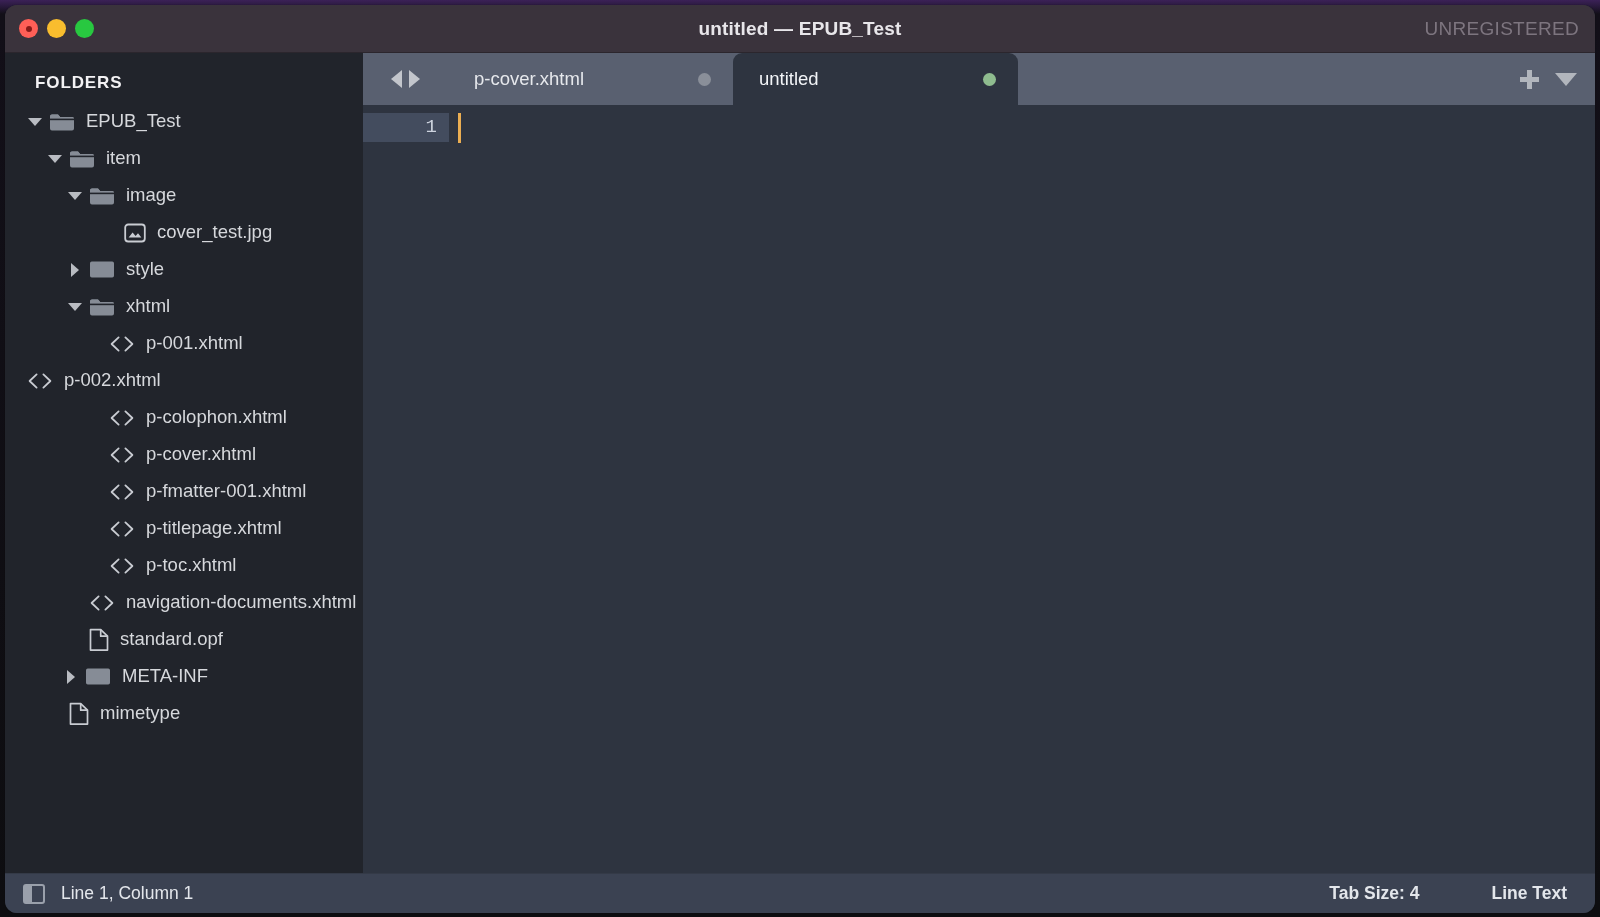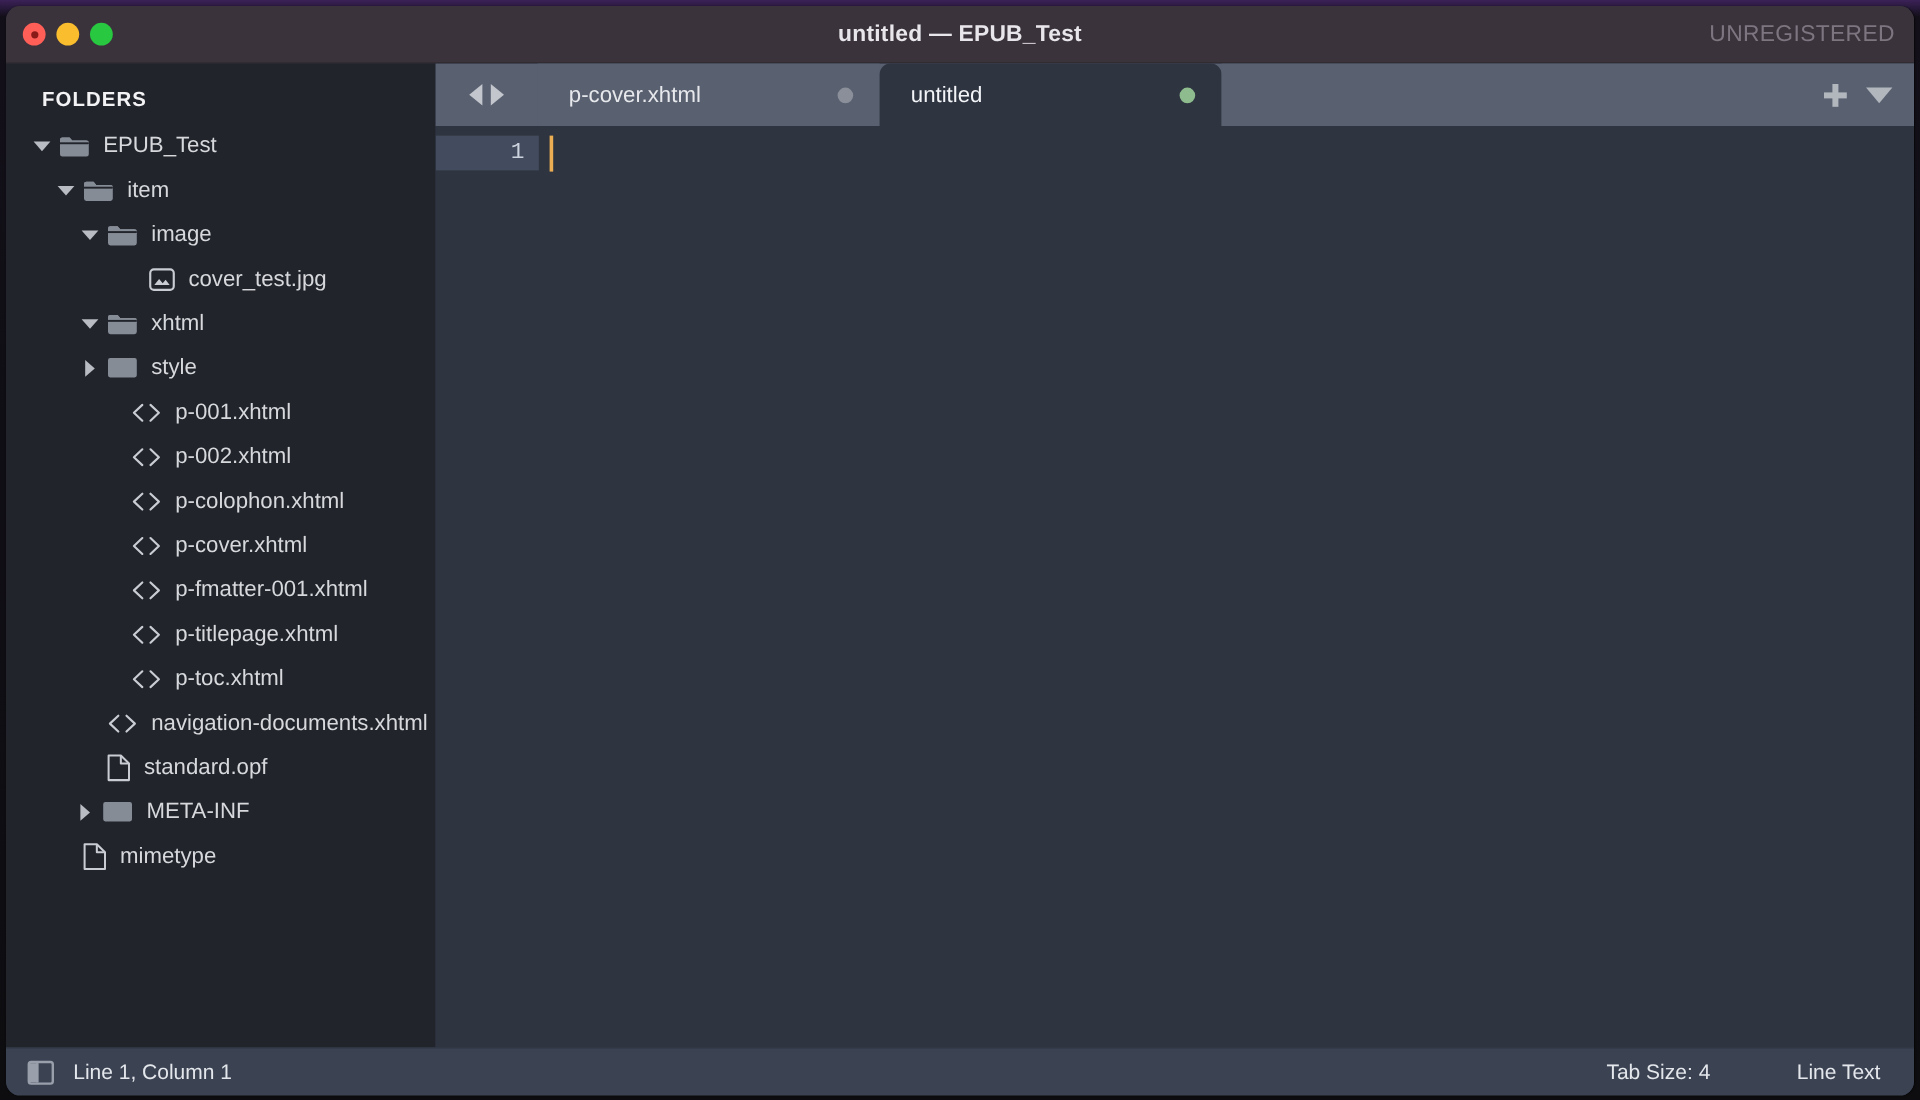--- a/index.html
+++ b/index.html
@@ -261,20 +261,21 @@
     width: 7px;
     background: #9aa0ab;
     border-right: 2px solid #9aa0ab;
   }
   #line-col { margin-left: 16px; }
   #status-right {
     margin-left: auto;
     display: flex;
     align-items: center;
     gap: 0;
+    font-weight: bold;
   }
   #tabsize { padding-right: 72px; }
   #syntax { padding-right: 28px; }
 </style>
 </head>
 <body>
 
 <div id="window">
 
   <div id="titlebar">
@@ -331,50 +332,50 @@
             <span class="tri none"></span>
             <span class="ico">
               <svg width="22" height="22" viewBox="0 0 22 22">
                 <rect x="1.2" y="2.5" width="19.6" height="17" rx="3" fill="none" stroke="#c9ccd2" stroke-width="1.8"></rect>
                 <path d="M4.6 15.6l4-5.2 3 3.6 2.4-2.8 3.4 4.4z" fill="#c9ccd2"></path>
               </svg>
             </span>
             <span class="lbl">cover_test.jpg</span>
           </div>
           <div class="row" style="padding-left: 62px;">
+            <span class="tri right"></span>
+            <span class="ico">
+              <svg width="26" height="21" viewBox="0 0 26 21">
+                <path d="M1 4.2a1.8 1.8 0 0 1 1.8-1.8h20.4A1.8 1.8 0 0 1 25 4.2v12.6a1.8 1.8 0 0 1-1.8 1.8H2.8A1.8 1.8 0 0 1 1 16.8z" fill="#868c96"></path>
+              </svg>
+            </span>
+            <span class="lbl">style</span>
+          </div>
+          <div class="row" style="padding-left: 62px;">
             <span class="tri down"></span>
             <span class="ico">
               <svg width="26" height="21" viewBox="0 0 26 21">
                 <path d="M1 5.5a2 2 0 0 1 2-2h6l2.2 2.6H23a2 2 0 0 1 2 2v9.4a2 2 0 0 1-2 2H3a2 2 0 0 1-2-2z" fill="#868c96"></path>
                 <path d="M1 5.5a2 2 0 0 1 2-2h6l2.2 2.6H23a2 2 0 0 1 2 2v1.6H1z" fill="#868c96"></path>
                 <rect x="1" y="7.6" width="24" height="1.6" fill="#21242b"></rect>
               </svg>
             </span>
             <span class="lbl">xhtml</span>
           </div>
-          <div class="row" style="padding-left: 62px;">
-            <span class="tri right"></span>
-            <span class="ico">
-              <svg width="26" height="21" viewBox="0 0 26 21">
-                <path d="M1 4.2a1.8 1.8 0 0 1 1.8-1.8h20.4A1.8 1.8 0 0 1 25 4.2v12.6a1.8 1.8 0 0 1-1.8 1.8H2.8A1.8 1.8 0 0 1 1 16.8z" fill="#868c96"></path>
-              </svg>
-            </span>
-            <span class="lbl">style</span>
-          </div>
           <div class="row" style="padding-left: 82px;">
             <span class="tri none"></span>
             <span class="ico">
               <svg width="26" height="20" viewBox="0 0 26 20">
                 <path d="M9.6 3.4L2.6 10l7 6.6" fill="none" stroke="#c9ccd2" stroke-width="1.8" stroke-linecap="round" stroke-linejoin="round"></path>
                 <path d="M16.4 3.4L23.4 10l-7 6.6" fill="none" stroke="#c9ccd2" stroke-width="1.8" stroke-linecap="round" stroke-linejoin="round"></path>
               </svg>
             </span>
             <span class="lbl">p-001.xhtml</span>
           </div>
-          <div class="row" style="padding-left: 82px;">
+          <div class="row" style="">
             <span class="tri none"></span>
             <span class="ico">
               <svg width="26" height="20" viewBox="0 0 26 20">
                 <path d="M9.6 3.4L2.6 10l7 6.6" fill="none" stroke="#c9ccd2" stroke-width="1.8" stroke-linecap="round" stroke-linejoin="round"></path>
                 <path d="M16.4 3.4L23.4 10l-7 6.6" fill="none" stroke="#c9ccd2" stroke-width="1.8" stroke-linecap="round" stroke-linejoin="round"></path>
               </svg>
             </span>
             <span class="lbl">p-002.xhtml</span>
           </div>
           <div class="row" style="padding-left: 82px;">

